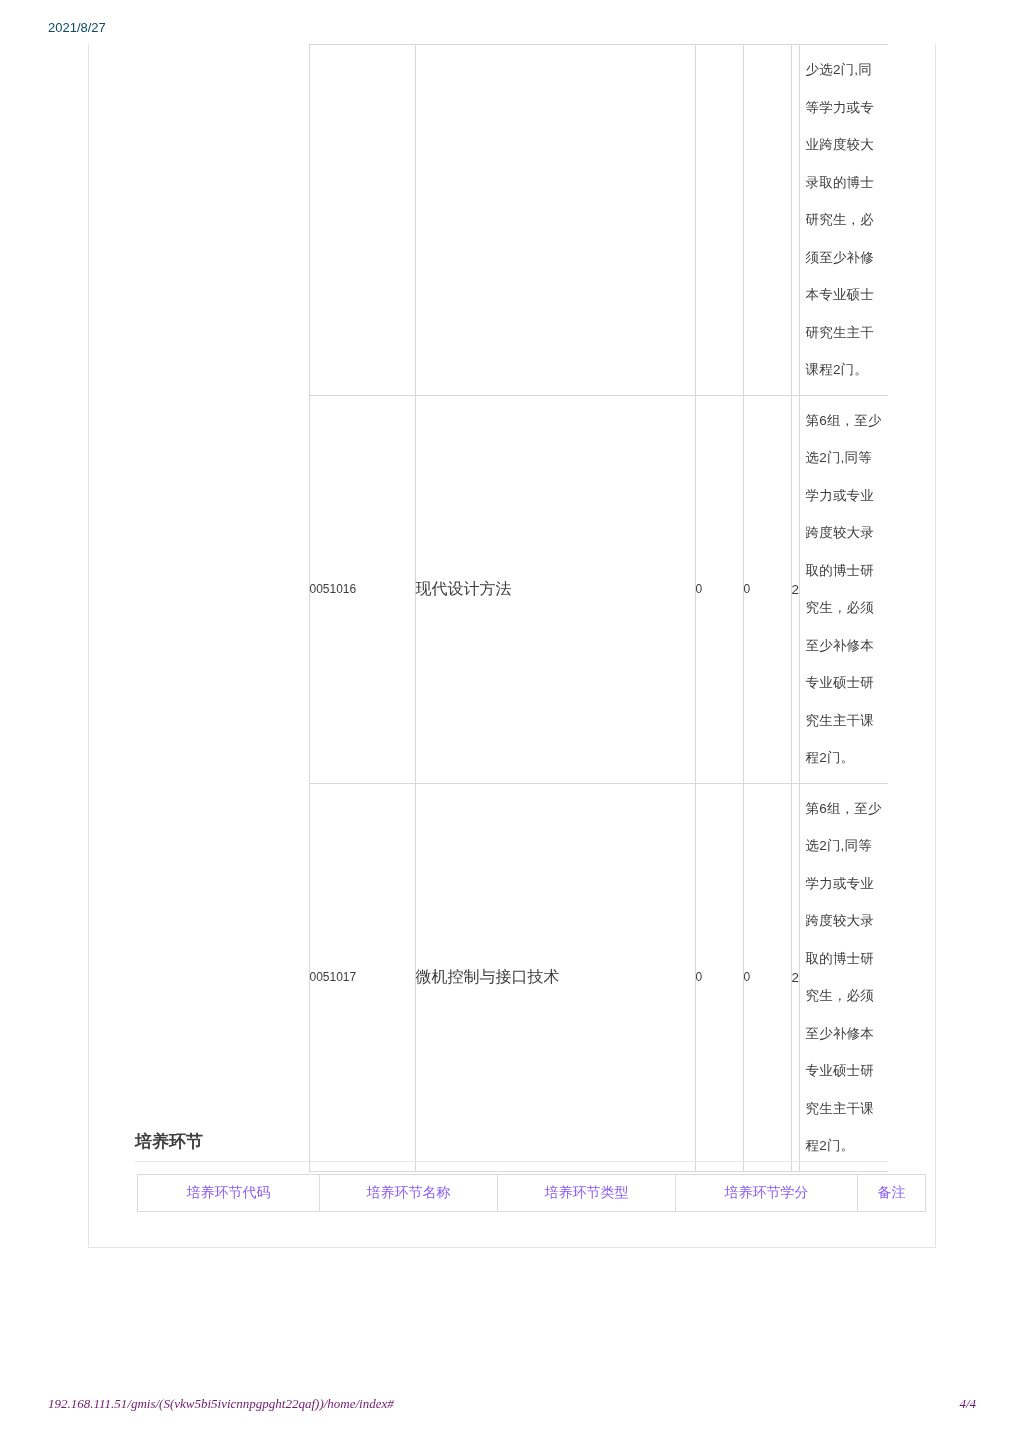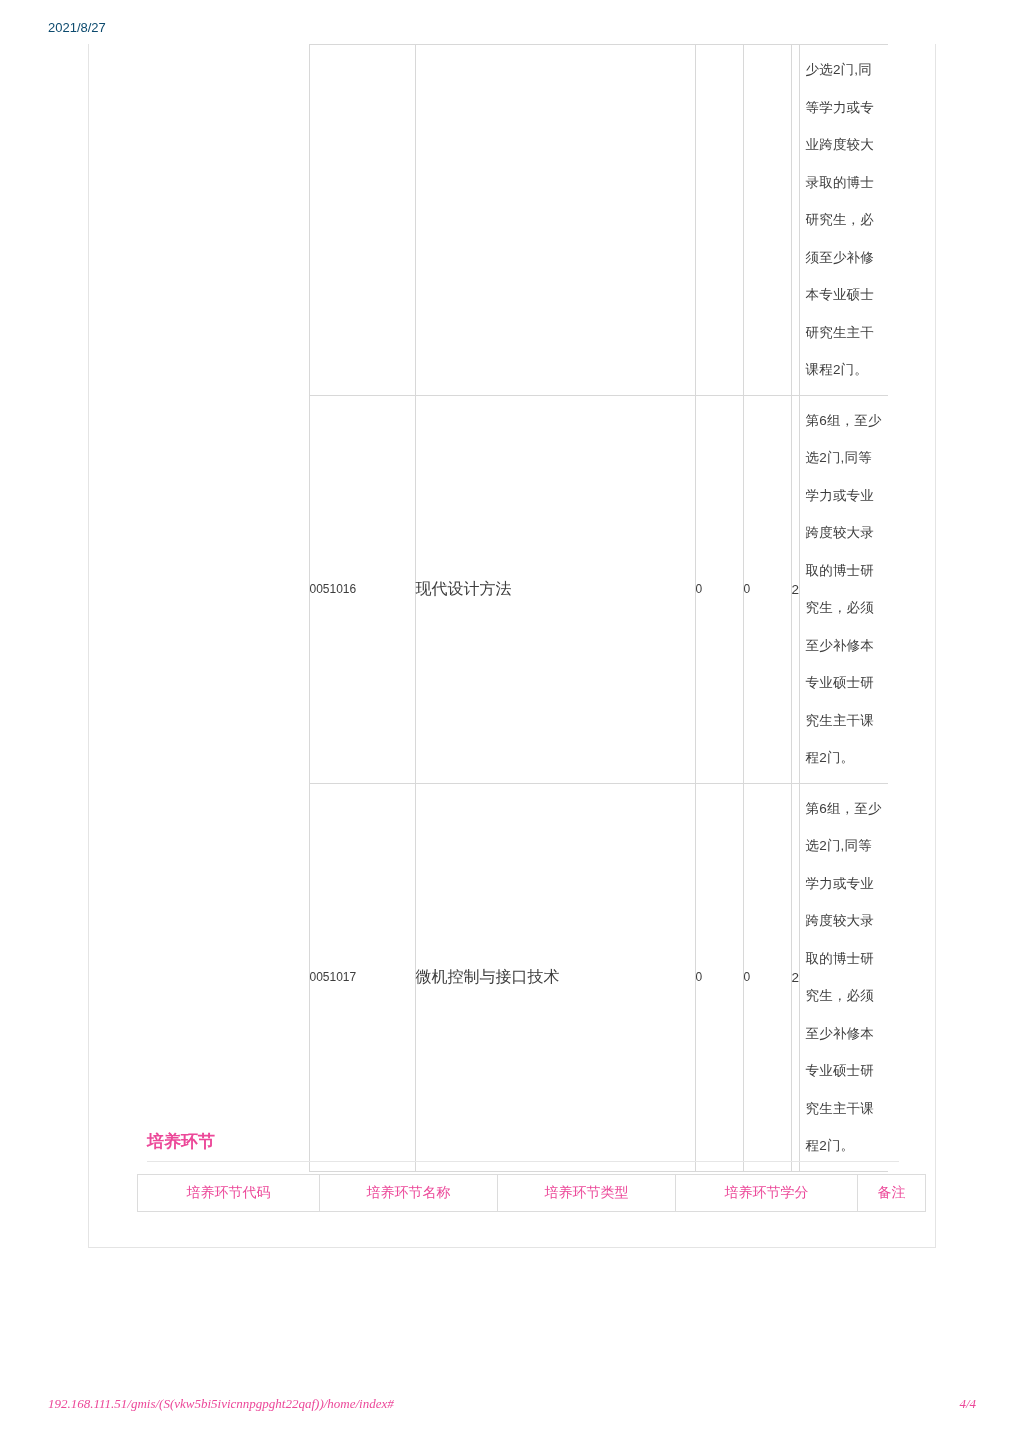--- a/index.html
+++ b/index.html
@@ -42,21 +42,21 @@
   }
 
   
   .print-footer {
     position: absolute;
     bottom: 32px;
     left: 0;
     width: 1024px;
     height: 20px;
     font-size: 12.5px;
-    color: #ec4899;
+    color: #701a75;
     font-style: italic;
   }
   .print-footer .url {
     position: absolute;
     left: 48px;
     top: 0;
     font-family: "Liberation Serif", serif;
     font-style: italic;
     font-size: 13px;
   }
@@ -121,26 +121,26 @@
   .course-table td.name { font-size: 16px; }
   .course-table td.tiny { width: 8px; }
 
   .row-a { height: 330px; }
   .row-b { height: 370px; }
   .row-c { height: 370px; }
 
   
   .section-heading {
     position: absolute;
-    left: 58px;
+    left: 46px;
     top: 1086px;
     width: 752px;
     font-size: 17px;
     font-weight: bold;
-    color: #ec4899;
+    color: #404040;
     padding-bottom: 8px;
     border-bottom: 1px solid #e6e6e6;
   }
 
   
   .link-table {
     position: absolute;
     left: 48px;
     top: 1130px;
     width: 788px;
@@ -150,21 +150,21 @@
   .link-table col.l1 { width: 182px; }
   .link-table col.l2 { width: 178px; }
   .link-table col.l3 { width: 178px; }
   .link-table col.l4 { width: 182px; }
   .link-table col.l5 { width: 68px; }
   .link-table th {
     border: 1px solid #dcdcdc;
     height: 37px;
     font-weight: normal;
     font-size: 14px;
-    color: #ec4899;
+    color: #8b5cf6;
     text-align: center;
   }
 </style>
 </head>
 <body>
 
 <div class="print-header">
   <span class="date">2021/8/27</span>
   <span class="doc-title">pyfady_show</span>
 </div>

